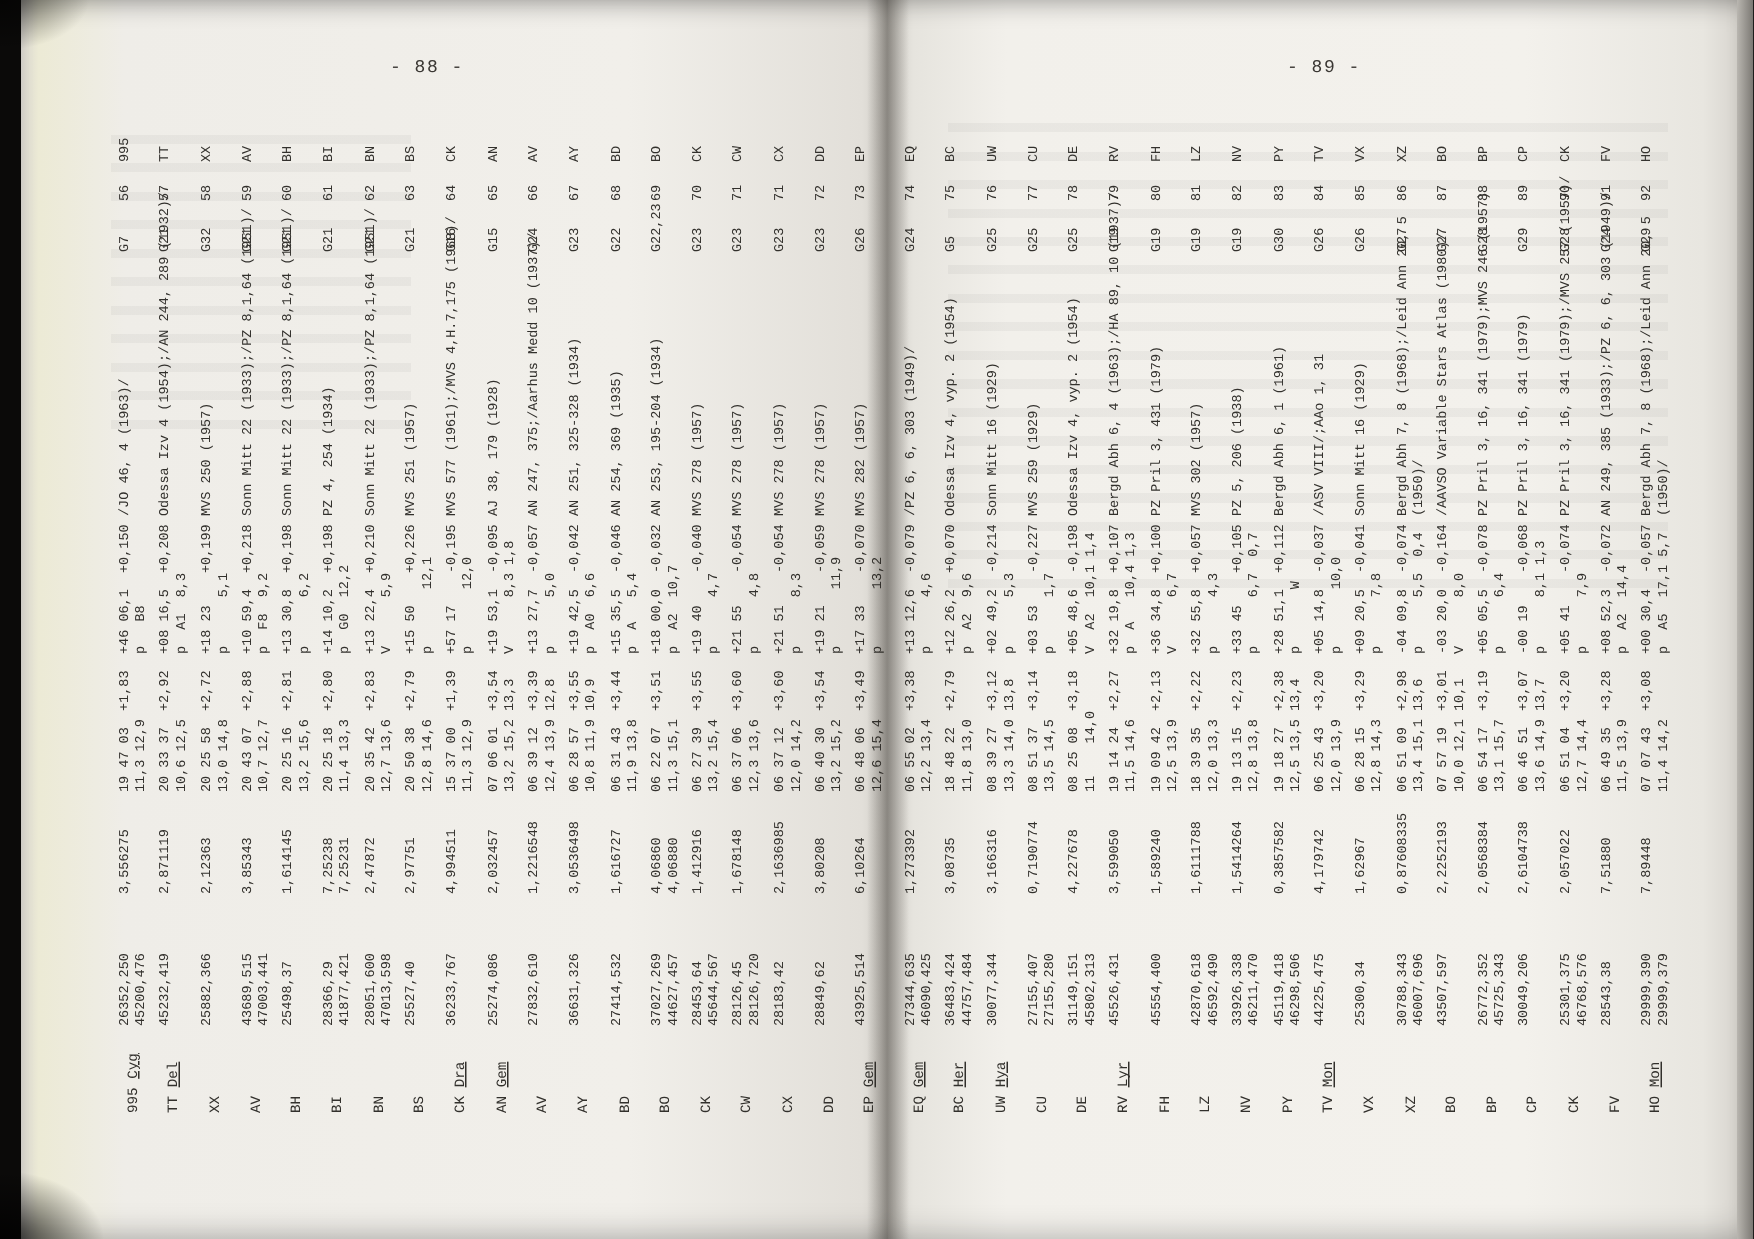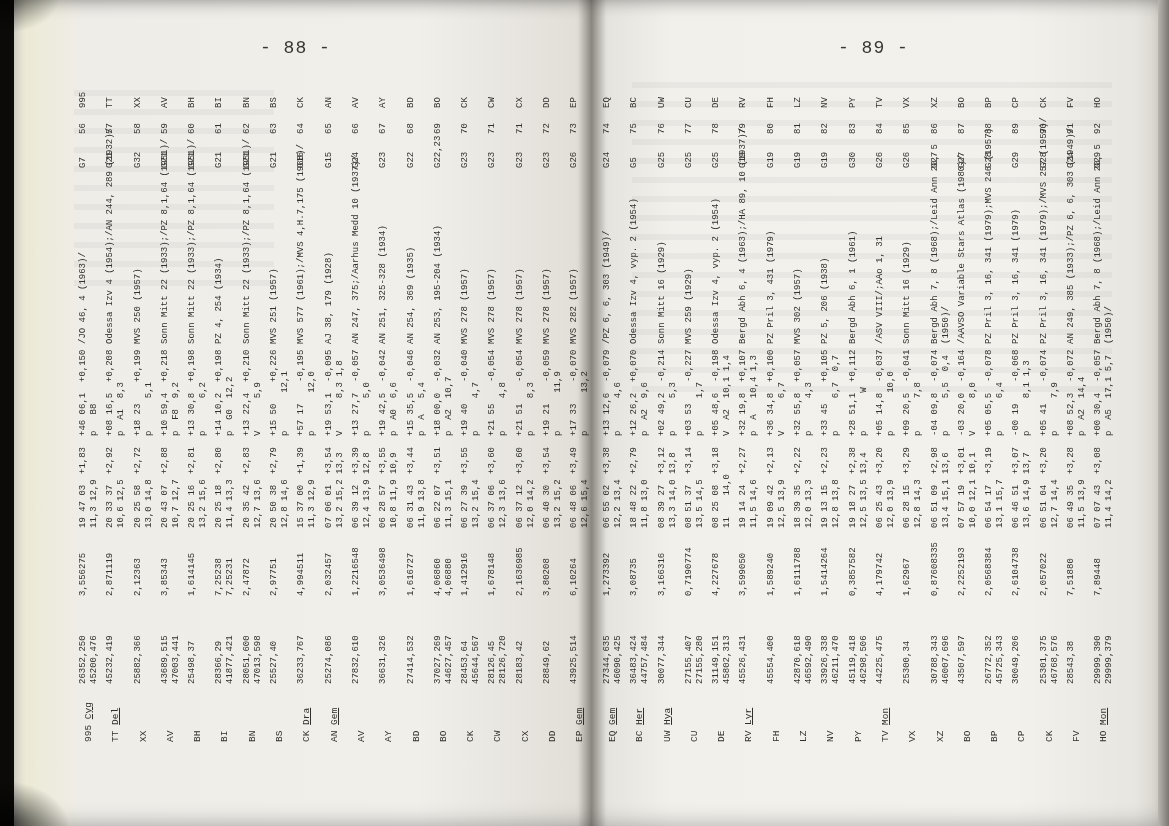--- a/index.html
+++ b/index.html
@@ -16,21 +16,21 @@
     background:linear-gradient(90deg,#b9b6b0,#7a7772);}
   #spine{position:absolute;top:0;left:578px;width:28px;height:826px;
     background:linear-gradient(90deg,rgba(0,0,0,0) 0%,rgba(40,36,30,.38) 48%,rgba(0,0,0,0) 100%);}
   #left-black{position:absolute;top:0;left:0;width:14px;height:826px;background:#0b0a09;}
   #corner-bl{position:absolute;left:0;bottom:0;width:70px;height:46px;
     background:radial-gradient(ellipse at 0% 100%,rgba(0,0,0,.8),rgba(0,0,0,0) 70%);}
   #corner-tl{position:absolute;left:0;top:0;width:60px;height:34px;
     background:radial-gradient(ellipse at 0% 0%,rgba(0,0,0,.55),rgba(0,0,0,0) 70%);}
   .ghost{position:absolute;opacity:.06;pointer-events:none;
     background:repeating-linear-gradient(180deg,#555 0 6px,transparent 6px 19px);}
-  .pgnum{position:absolute;top:38px;font-size:18px;letter-spacing:1px;color:#3a3733;}
+  .pgnum{position:absolute;top:38px;font-size:12px;letter-spacing:1px;color:#3a3733;}
   
   .rot{position:absolute;width:660px;height:520px;transform:rotate(-90deg);
        transform-origin:0 0;}
   .row{display:flex;height:27.3px;align-items:flex-start;}
   .cell{position:relative;overflow:visible;white-space:pre;color:#32302c;
         font-size:9px;line-height:11px;}
   .cell .l1,.cell .l2{white-space:pre;}
   .c-des{width:58px;line-height:26px;font-size:9.5px;}
   .c-ep{width:88px;padding-top:2px;}
   .c-per{width:68px;padding-top:2px;}
@@ -256,21 +256,21 @@
           <div class="cell c-ref"><div class="l1">MVS 282 (1957)</div></div>
           <div class="cell c-chart"><div class="l1">G26</div></div>
           <div class="cell c-num"><div class="l1">73</div></div>
           <div class="cell c-code"><div class="l1">EP</div></div>
         </div>
       </div>
     <div class="ghost" style="left:60px;top:90px;width:200px;height:200px;"></div>
   </div>
 
   <div class="page" id="page-right">
-    <div class="pgnum" style="left:246px;text-align:right;">- 89 -</div>
+    <div class="pgnum" style="left:266px;text-align:right;">- 89 -</div>
     <div class="rot" style="left:8px;top:742px;" id="table-right">
         <div class="row">
           <div class="cell c-des">EQ <span class="u">Gem</span></div>
           <div class="cell c-ep"><div class="l1">27344,635</div><div class="l2">46090,425</div></div>
           <div class="cell c-per"><div class="l1">1,273392</div></div>
           <div class="cell c-ra"><div class="l1">06 55 02  +3,38</div><div class="l2">12,2 13,4</div></div>
           <div class="cell c-dec"><div class="l1">+13 12,6  -0,079</div><div class="l2">p      4,6</div></div>
           <div class="cell c-ref"><div class="l1">/PZ 6, 6, 303 (1949)/</div></div>
           <div class="cell c-chart"><div class="l1">G24</div></div>
           <div class="cell c-num"><div class="l1">74</div></div>

